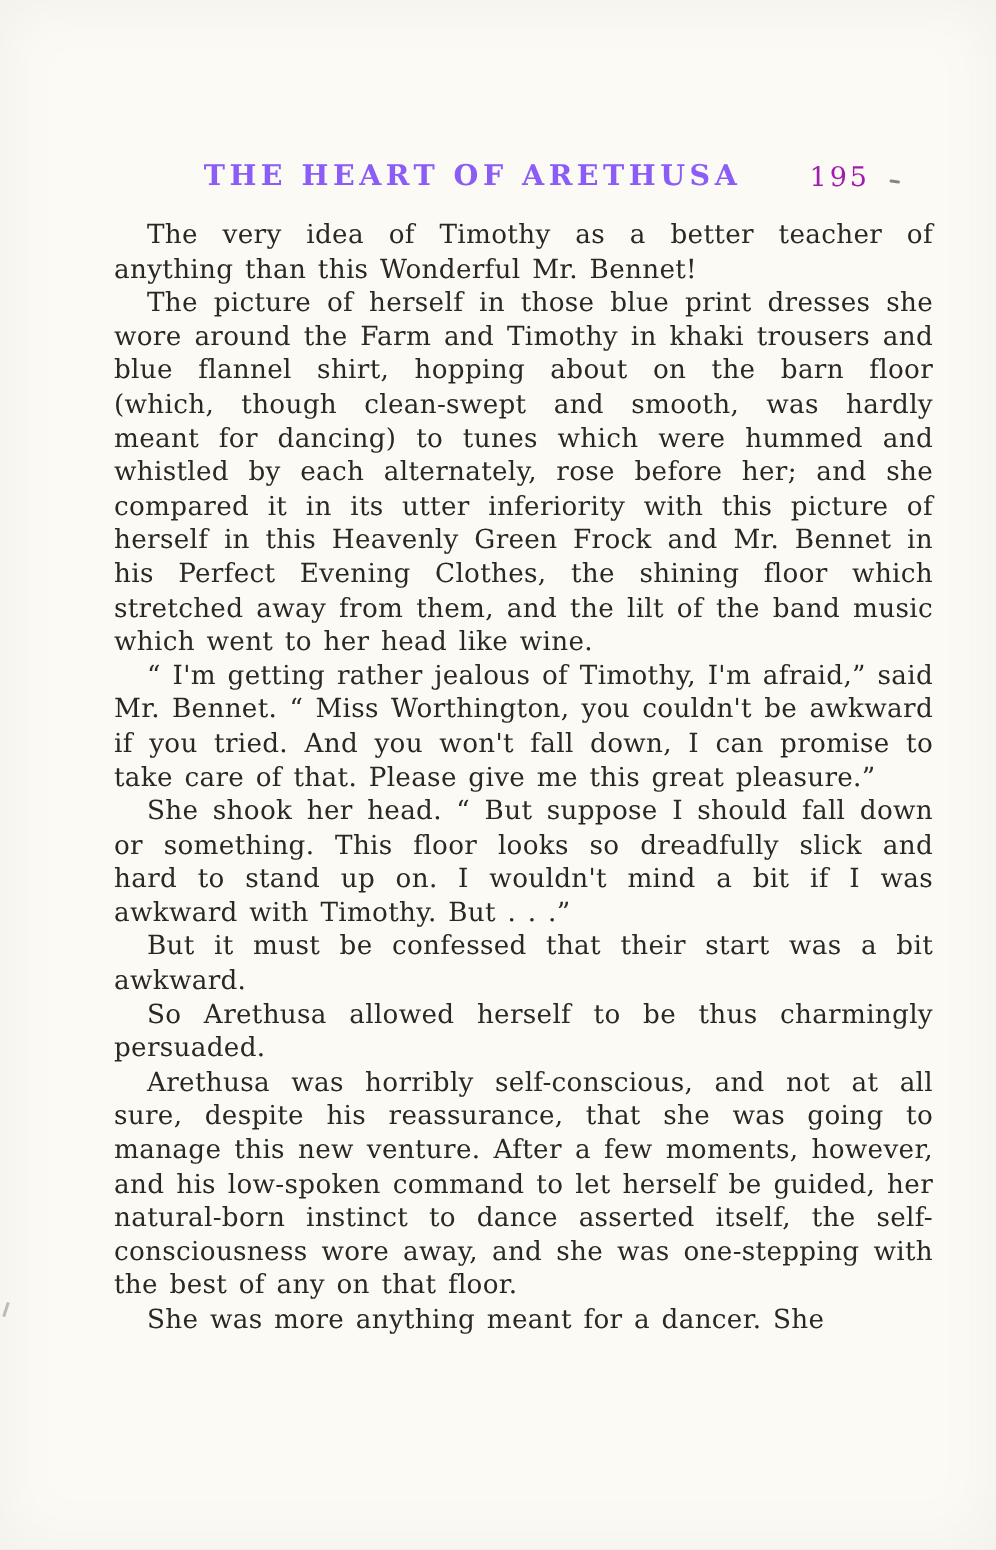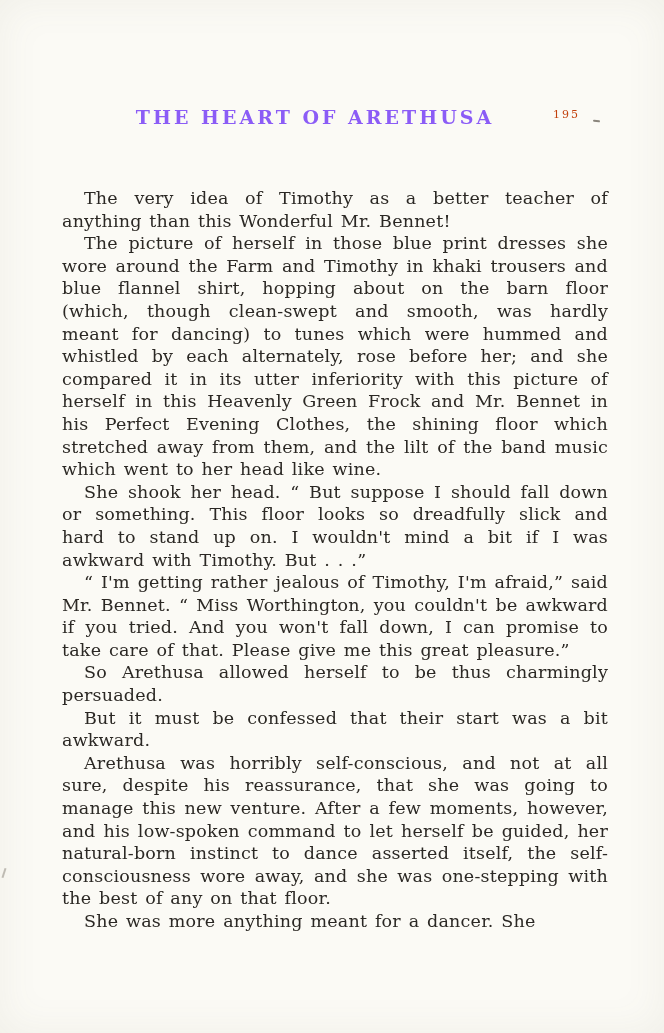--- a/index.html
+++ b/index.html
@@ -31,40 +31,39 @@
       letter-spacing: 3px;
       font-weight: 600;
       color: #8b5cf6;
       padding-right: 40px; 
       white-space: nowrap;
     }
     .page-number {
       position: absolute;
       right: 28px;
       top: 2px;
-      font-size: 11px;
+      font-size: 18px;
       letter-spacing: 2px;
-      color: #c2410c;
+      color: #a21caf;
     }
     .scan-speck {
       position: absolute;
       right: 8px;
       top: 14px;
       width: 7px;
       height: 2px;
       background: #8a857c;
       border-radius: 1px;
       transform: rotate(8deg);
     }
     .text-block {
       position: absolute;
       top: 146px;
-      left: 62px;
+      left: 76px;
       width: 546px;
-      margin-top: 41px;
     }
     .text-block p {
       margin: 0;
       font-size: 17.5px;
       line-height: 22.6px;
       text-align: justify;
       text-indent: 22px;
       word-spacing: 2px;
       letter-spacing: 0.2px;
       color: #2b2824;
@@ -87,23 +86,23 @@
 
   <div class="running-header">
     <div class="book-title">THE HEART OF ARETHUSA</div>
     <div class="page-number">195</div>
     <div class="scan-speck"></div>
   </div>
 
   <div class="text-block">
     <p>The very idea of Timothy as a better teacher of anything than this Wonderful Mr. Bennet!</p>
     <p>The picture of herself in those blue print dresses she wore around the Farm and Timothy in khaki trousers and blue flannel shirt, hopping about on the barn floor (which, though clean-swept and smooth, was hardly meant for dancing) to tunes which were hummed and whistled by each alternately, rose before her; and she compared it in its utter inferiority with this picture of herself in this Heavenly Green Frock and Mr. Bennet in his Perfect Evening Clothes, the shining floor which stretched away from them, and the lilt of the band music which went to her head like wine.</p>
+    <p>“ I'm getting rather jealous of Timothy, I'm afraid,” said Mr. Bennet.  “ Miss Worthington, you couldn't be awkward if you tried.  And you won't fall down, I can promise to take care of that.  Please give me this great pleasure.”</p>
     <p>She shook her head.  “ But suppose I should fall down or something.  This floor looks so dreadfully slick and hard to stand up on.  I wouldn't mind a bit if I was awkward with Timothy.  But . . .”</p>
-    <p>“ I'm getting rather jealous of Timothy, I'm afraid,” said Mr. Bennet.  “ Miss Worthington, you couldn't be awkward if you tried.  And you won't fall down, I can promise to take care of that.  Please give me this great pleasure.”</p>
+    <p>But it must be confessed that their start was a bit awkward.</p>
     <p>So Arethusa allowed herself to be thus charmingly persuaded.</p>
-    <p>But it must be confessed that their start was a bit awkward.</p>
     <p>Arethusa was horribly self-conscious, and not at all sure, despite his reassurance, that she was going to manage this new venture.  After a few moments, however, and his low-spoken command to let herself be guided, her natural-born instinct to dance asserted itself, the self-consciousness wore away, and she was one-stepping with the best of any on that floor.</p>
     <p>She was more anything meant for a dancer.  She</p>
   </div>
 
   <div class="edge-mark"></div>
 
 </div>
 
 </body></html>

